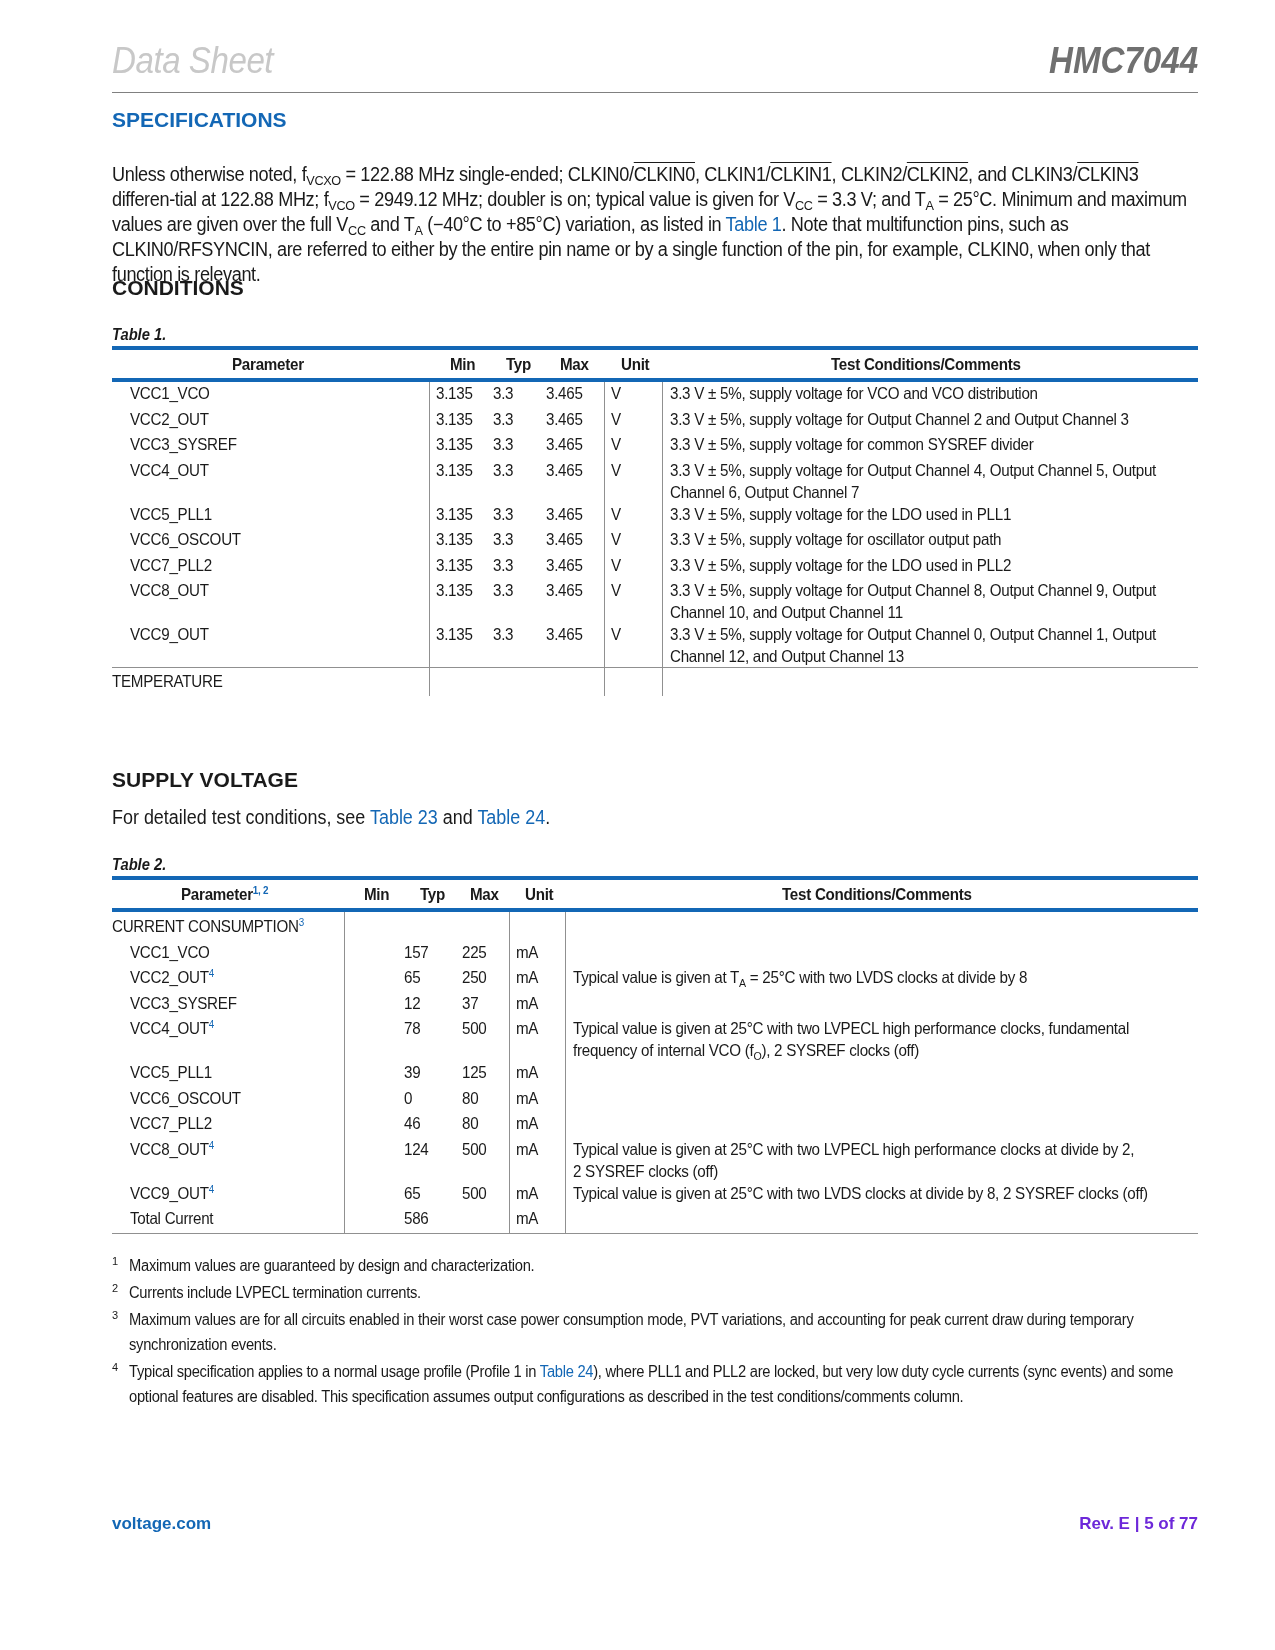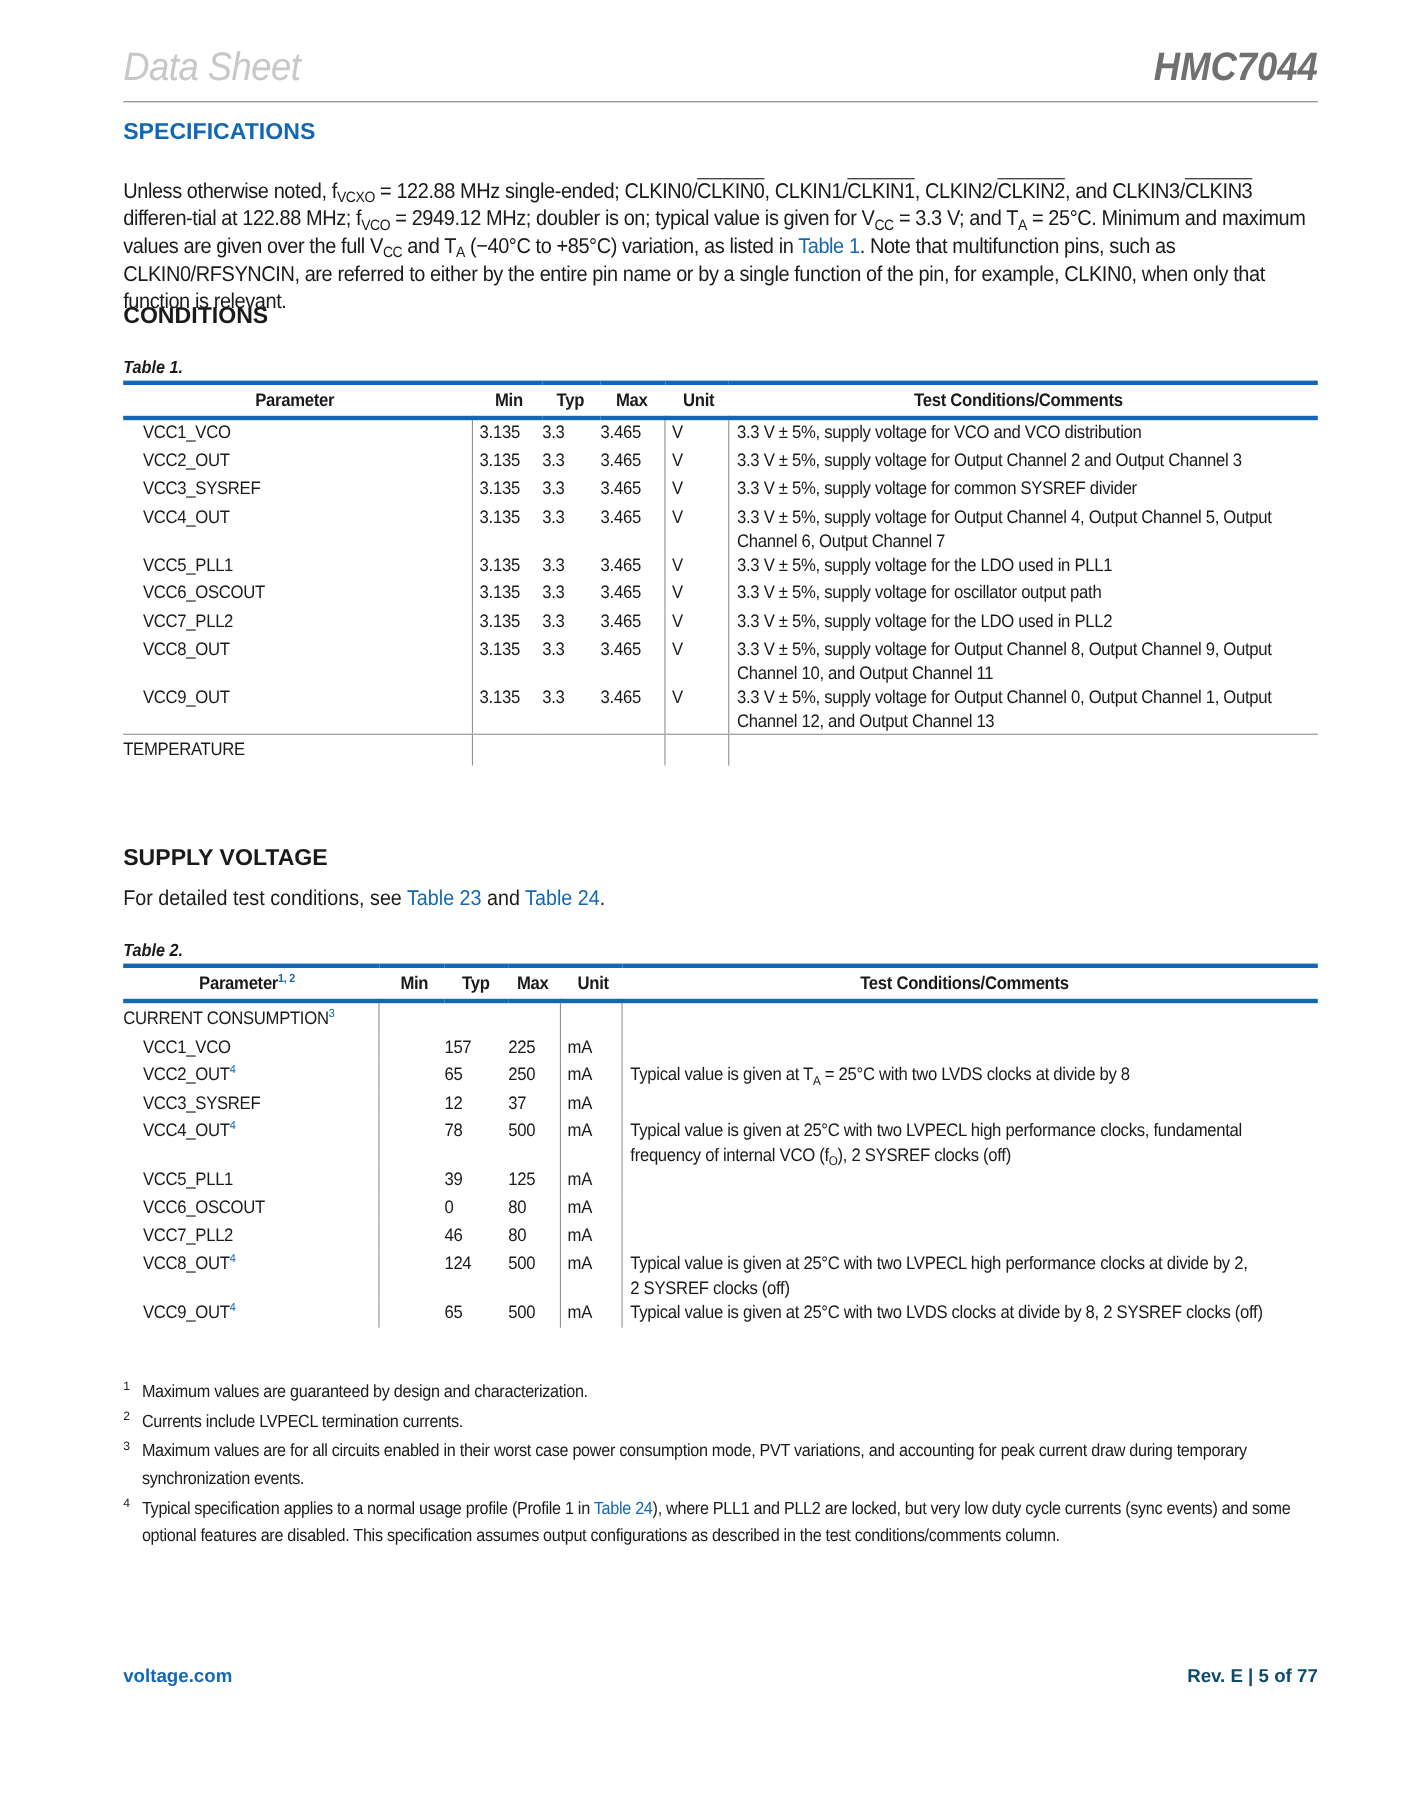--- a/index.html
+++ b/index.html
@@ -34,21 +34,21 @@
   .num { padding-left: 6px !important; }
   .cond { letter-spacing: -0.3px; }
   .sx { display: inline-block; transform: scaleX(0.92); transform-origin: left; white-space: nowrap; }
 
   .supply-note { position: absolute; left: 0; font-size: 19.5px; }
   .fn { position: absolute; left: 0; width: 1086px; font-size: 16px; line-height: 25px; }
   .fn .n { position: absolute; left: 0; top: -4px; font-size: 11px; }
   .fn .t { margin-left: 17px; display: block; letter-spacing: -0.3px; }
 
   .ftr-left { position: absolute; top: 1514px; left: 0; font-size: 17px; font-weight: bold; color: #1367b5; }
-  .ftr-right { position: absolute; top: 1514px; right: 0; font-size: 17px; font-weight: bold; color: #0c4a6e; text-align: center; }
+  .ftr-right { position: absolute; top: 1514px; right: 0; font-size: 17px; font-weight: bold; color: #6d28d9; text-align: center; }
 </style>
 </head>
 <body>
 
 <div class="page">
 
   <div class="hdr">
     <span class="hdr-left">Data Sheet</span>
     <span class="hdr-right">HMC7044</span>
   </div>
@@ -260,20 +260,28 @@
           <td class="vline cmt"><span class="sx"><span>Typical value is given at 25°C with two LVPECL high performance clocks at divide by 2,</span></span><br><span class="sx"><span>2 SYSREF clocks (off)</span></span></td>
         </tr>
         <tr>
           <td class="ind"><span class="sx"><span>VCC9_OUT</span><sup class="blue">4</sup></span></td>
           <td class="vline num"><span class="sx"></span></td>
           <td><span class="sx">65</span></td>
           <td><span class="sx">500</span></td>
           <td class="vline num"><span class="sx">mA</span></td>
           <td class="vline cmt"><span class="sx"><span>Typical value is given at 25°C with two LVDS clocks at divide by 8, 2 SYSREF clocks (off)</span></span></td>
         </tr>
+        <tr class="bottom">
+          <td class="ind"><span class="sx"><span>Total Current</span></span></td>
+          <td class="vline num"><span class="sx"></span></td>
+          <td><span class="sx">586</span></td>
+          <td><span class="sx"></span></td>
+          <td class="vline num"><span class="sx">mA</span></td>
+          <td class="vline cmt"><span class="sx"><span></span></span></td>
+        </tr>
       </tbody>
   </table>
 
   <div id="footnotes">
       <div class="fn" style="top:1253px">
         <span class="n">1</span>
         <span class="t"><span class="sx"><span>Maximum values are guaranteed by design and characterization.</span></span></span>
       </div>
       <div class="fn" style="top:1280px">
         <span class="n">2</span>

